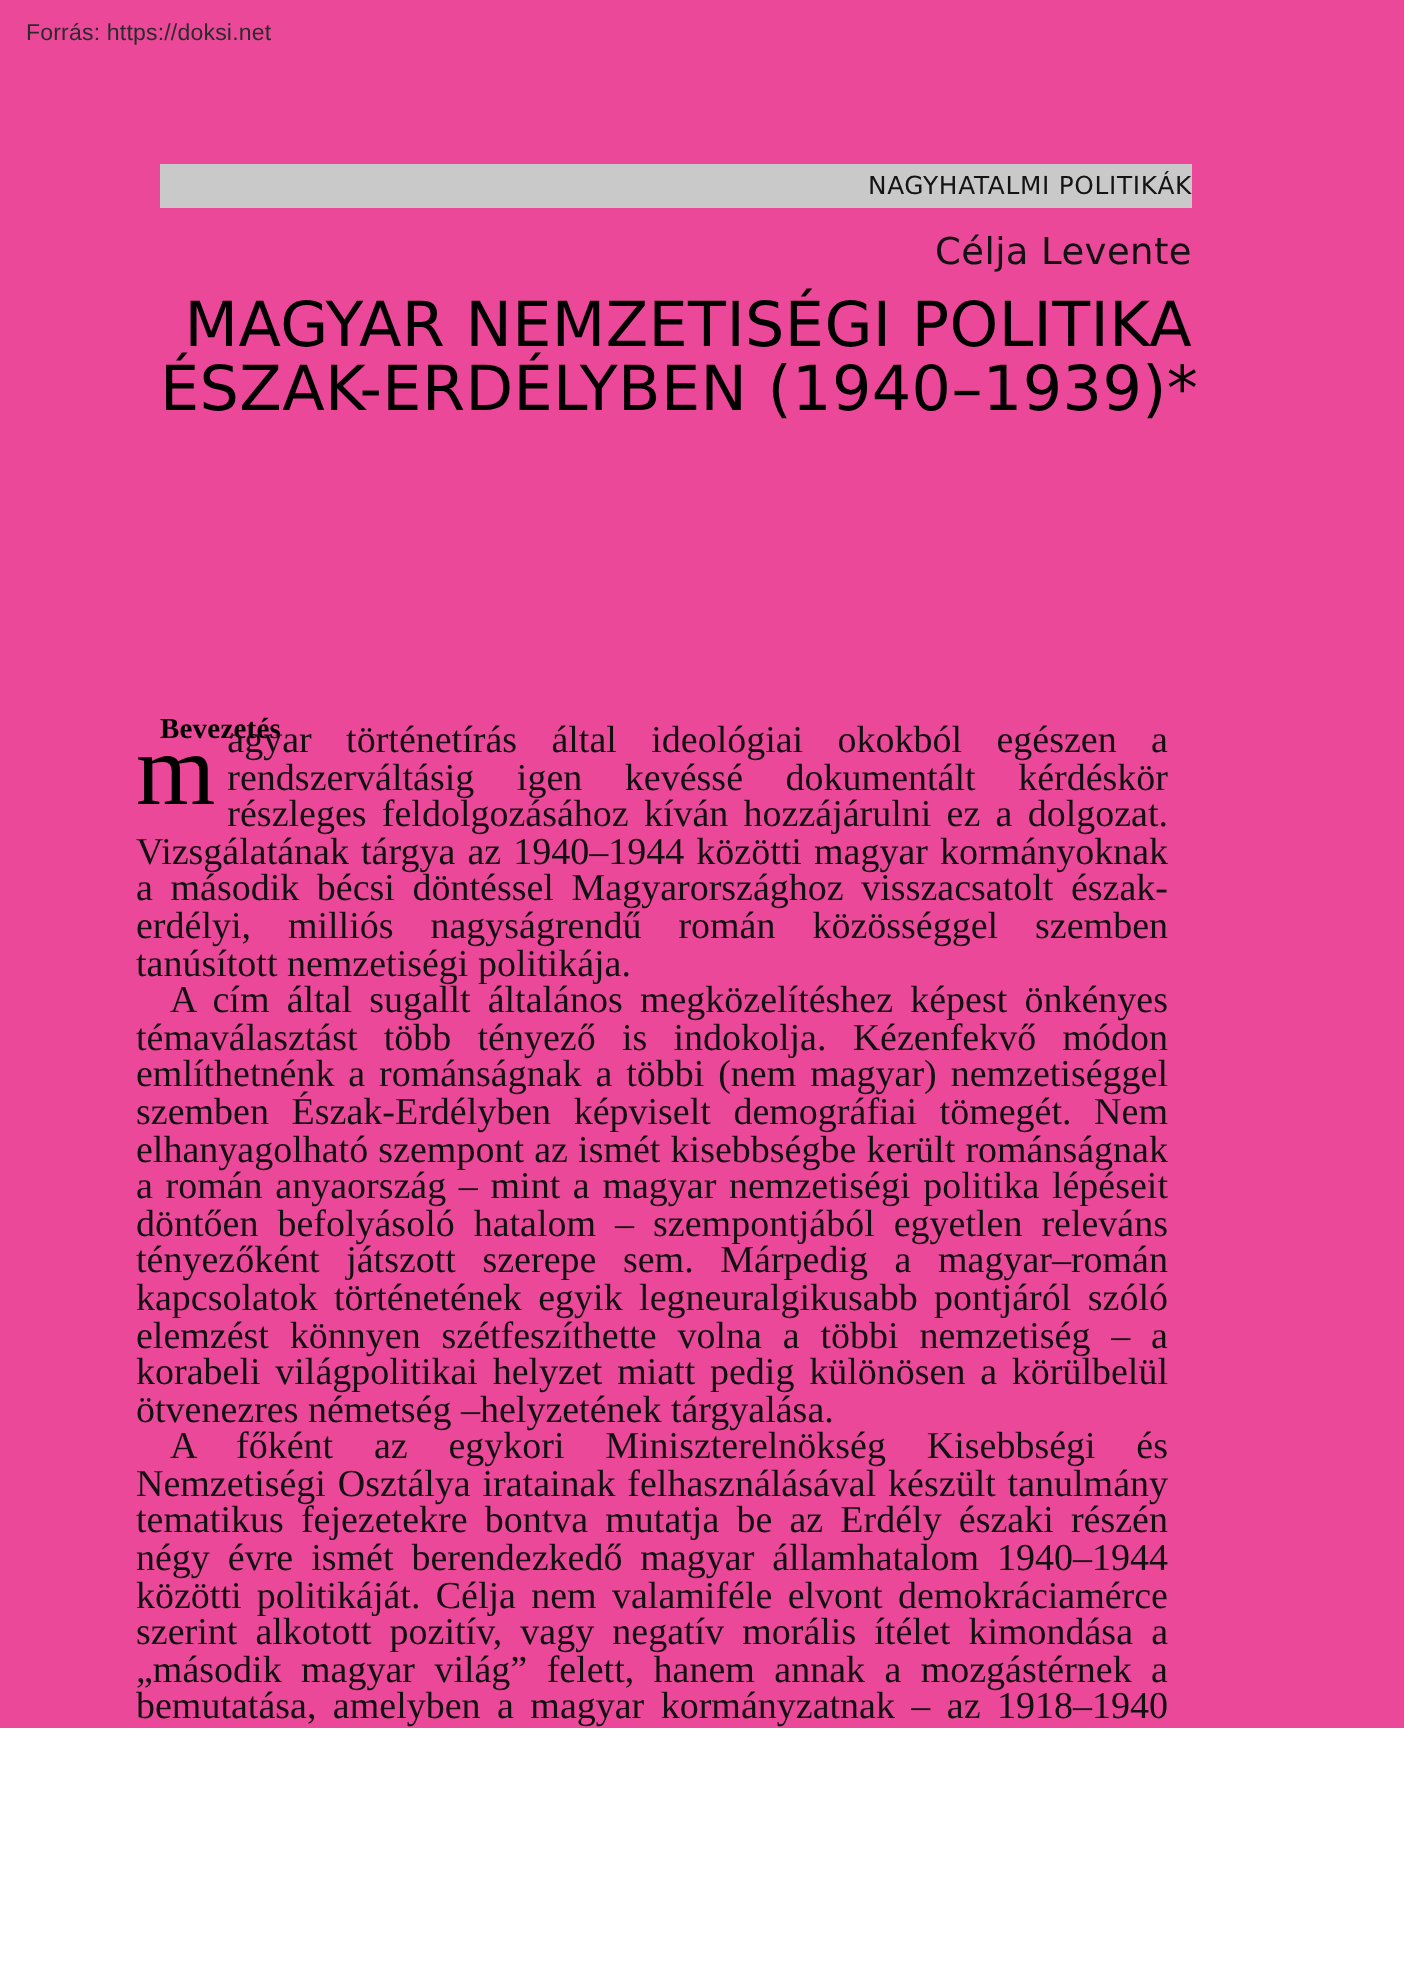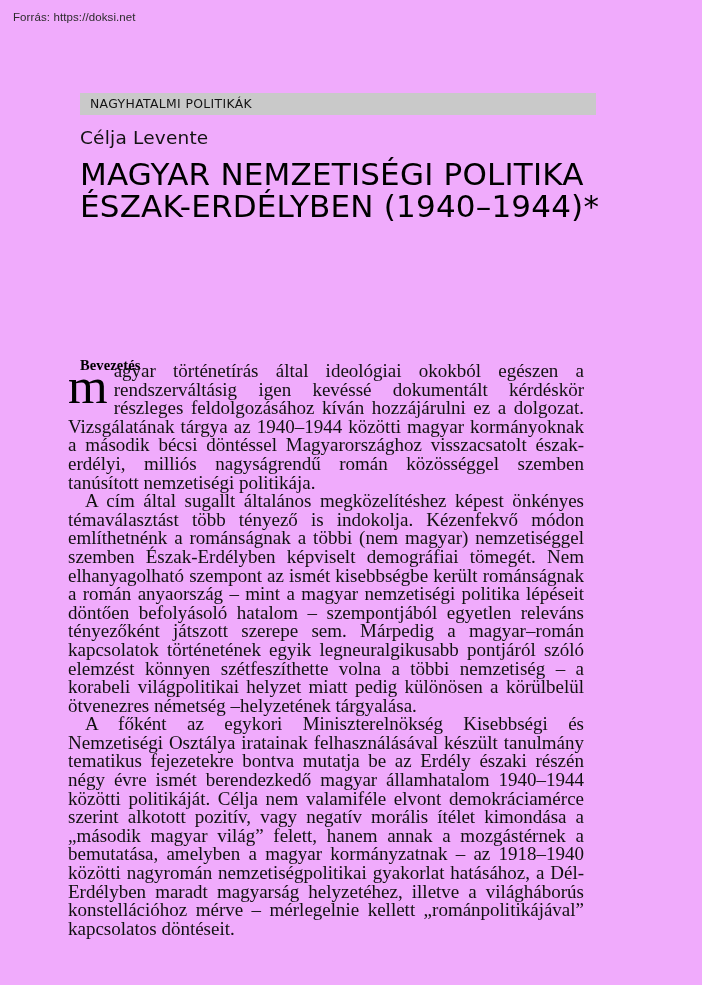--- a/index.html
+++ b/index.html
@@ -5,22 +5,22 @@
 <style>
   html, body {
     margin: 0;
     padding: 0;
     background: #ffffff;
   }
 
   .page {
     position: relative;
     width: 702px;
-    height: 985px;
-    background: #f0abfc;
+    height: 864px;
+    background: #ec4899;
     overflow: hidden;
     font-family: "Liberation Serif", "DejaVu Serif", serif;
     color: #111111;
   }
 
   
   .source-header {
     position: absolute;
     top: 11px;
     left: 13px;
@@ -28,22 +28,23 @@
     font-size: 11.5px;
     color: #2b2b2b;
     letter-spacing: 0.1px;
     white-space: nowrap;
   }
 
   
   .content {
     position: absolute;
     left: 80px;
-    top: 93px;
+    top: 82px;
     width: 516px;
+    text-align: right;
   }
 
   
   .series-banner {
     background: #c9c9c9;
     height: 22px;
     line-height: 22px;
     padding: 0 0 0 10px;
     box-sizing: border-box;
     font-family: "DejaVu Sans", "Liberation Sans", sans-serif;
@@ -136,21 +137,21 @@
   <div class="source-header">Forrás: https://doksi.net</div>
 
   <div class="content">
 
     <div class="series-banner">NAGYHATALMI POLITIKÁK</div>
 
     <div class="author">Célja Levente</div>
 
     <div class="article-title">
       <span class="tline">MAGYAR NEMZETISÉGI POLITIKA</span>
-      <span class="tline">ÉSZAK-ERDÉLYBEN (1940–1944)*</span>
+      <span class="tline">ÉSZAK-ERDÉLYBEN (1940–1939)*</span>
     </div>
 
   </div>
 
   <div class="section-heading">Bevezetés</div>
 
   <div class="body-copy">
 
     <p class="first">
       <span>magyar történetírás által ideológiai okokból egészen a rendszerváltásig igen kevéssé dokumentált kérdéskör részleges feldolgozásához kíván hozzájárulni ez a dolgozat. Vizsgálatának tárgya az 1940–1944 közötti magyar kormányoknak a második bécsi döntéssel Magyarországhoz visszacsatolt észak-erdélyi, milliós nagyságrendű román közösséggel szemben tanúsított nemzetiségi politikája.</span>

